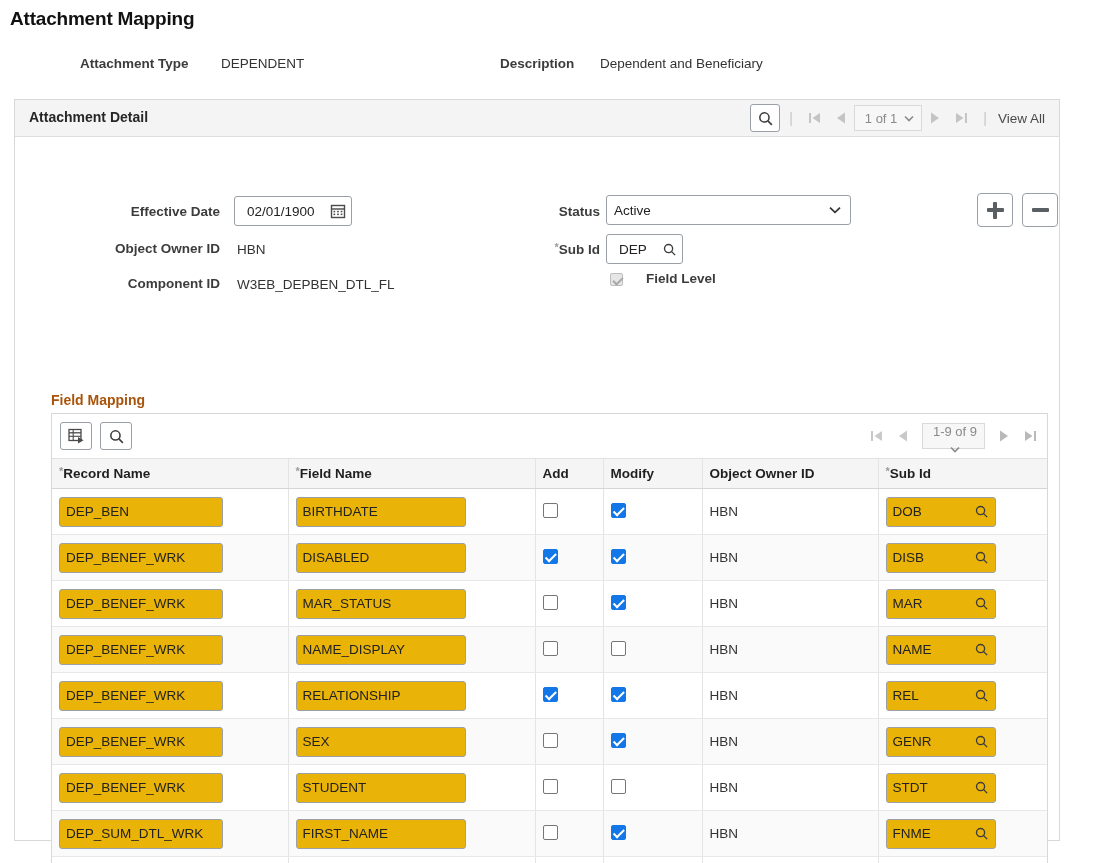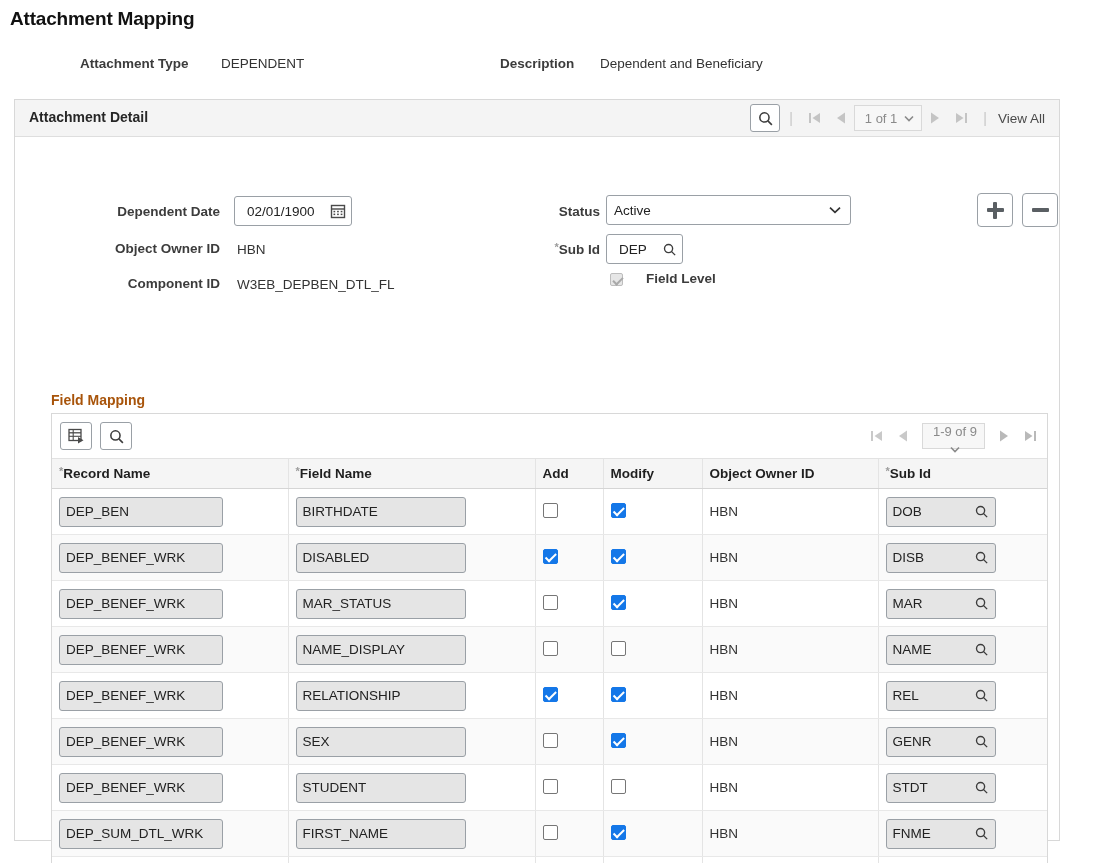--- a/index.html
+++ b/index.html
@@ -314,21 +314,21 @@
     color: #9b9b9b;
     font-size: 11px;
     vertical-align: top;
     line-height: 1;
     margin-right: 0px;
   }
 
   .cell-input {
     border: 1px solid #9aa0a6;
     border-radius: 3px;
-    background: #e5e5e5;
+    background: #eab308;
     height: 30px;
     box-sizing: border-box;
     display: flex;
     align-items: center;
     font-size: 13.5px;
     color: #222222;
     padding-left: 6px;
   }
   .cell-input .ci-val { flex: 1 1 auto; }
 
@@ -427,21 +427,21 @@
         </span>
       </span>
 
       <span class="sep">|</span>
       <span class="viewall">View All</span>
     </div>
   </div>
 
   <div class="detail-body">
 
-    <span class="d-label" style="left:60px; top:67px; width:145px;">Dependent Date</span>
+    <span class="d-label" style="left:60px; top:67px; width:145px;">Effective Date</span>
     <div class="textbox" style="left:219px; top:59px; width:118px; height:30px;">
       <span class="tb-val">02/01/1900</span>
       <span class="tb-icon">
         <svg width="16" height="16" viewBox="0 0 16 16">
           <rect x="1.5" y="2.5" width="13" height="12" fill="none" stroke="#4a4a4a" stroke-width="1.4"></rect>
           <line x1="1.5" y1="6" x2="14.5" y2="6" stroke="#4a4a4a" stroke-width="1.4"></line>
           <rect x="3.5" y="7.8" width="1.7" height="1.5" fill="#4a4a4a"></rect>
           <rect x="7.1" y="7.8" width="1.7" height="1.5" fill="#4a4a4a"></rect>
           <rect x="10.7" y="7.8" width="1.7" height="1.5" fill="#4a4a4a"></rect>
           <rect x="3.5" y="10.6" width="1.7" height="1.5" fill="#4a4a4a"></rect>

